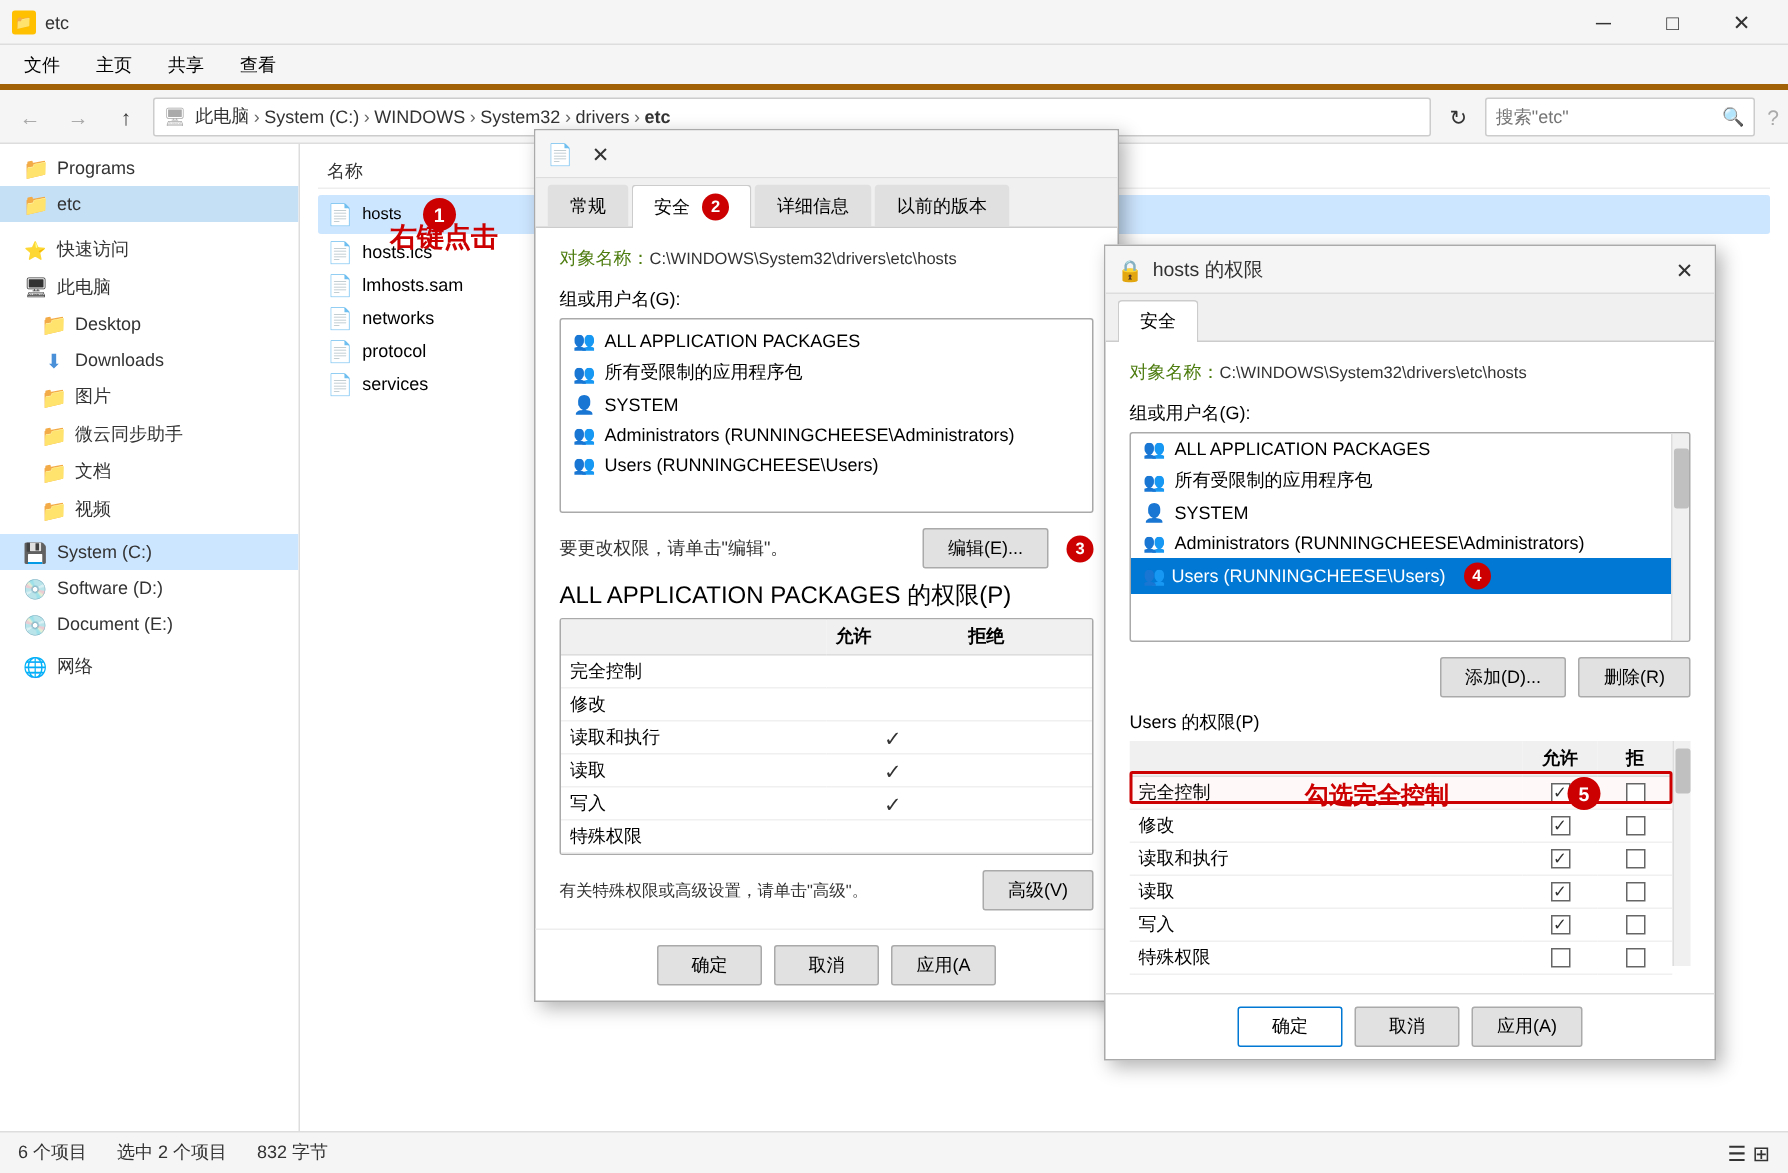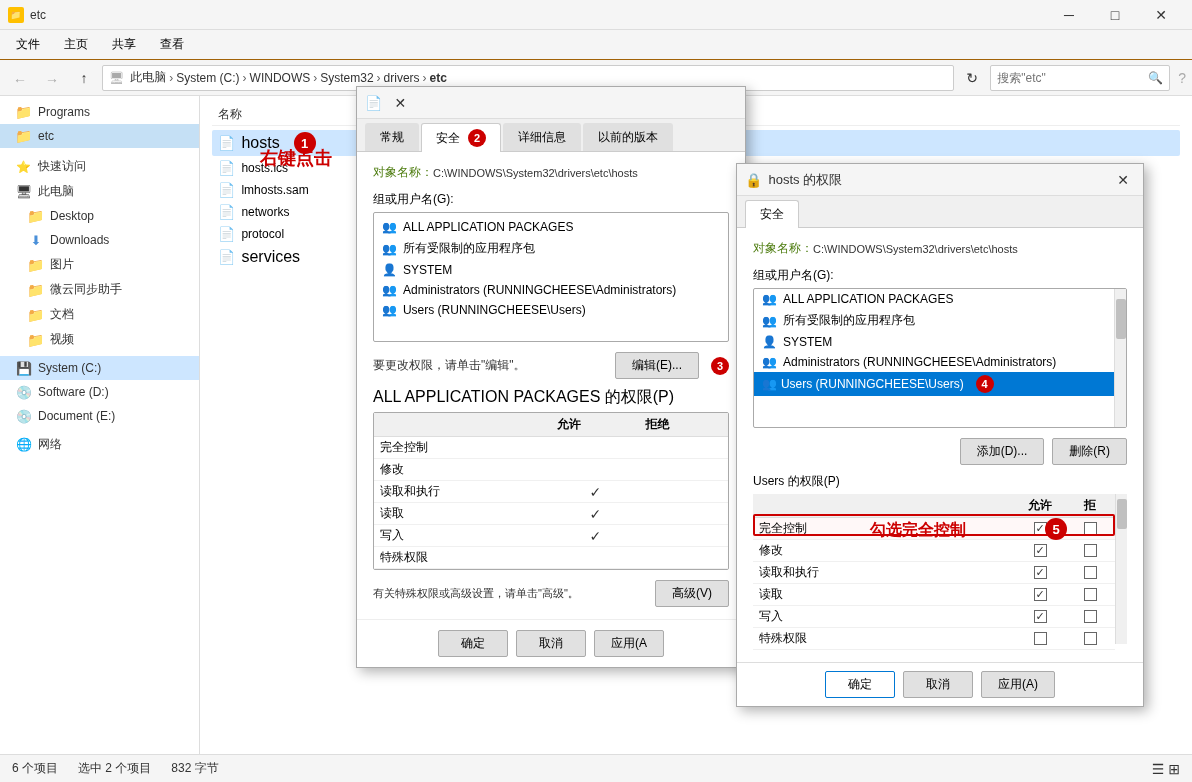--- a/index.html
+++ b/index.html
@@ -20,21 +20,21 @@
     .title-bar-buttons { display: flex; gap: 0; }
     .tb-btn { width: 46px; height: 30px; display: flex; align-items: center; justify-content: center; font-size: 14px; cursor: pointer; color: #333; }
 
     
     .menu-bar {
       height: 30px;
       background: #f5f5f5;
       display: flex;
       align-items: center;
       padding: 0 4px;
-      border-bottom: 1px solid #a16207;
+      border-bottom: 4px solid #a16207;
     }
     .menu-item { padding: 4px 12px; font-size: 12px; cursor: pointer; border-radius: 2px; }
 
     
     .toolbar {
       height: 36px;
       background: #f5f5f5;
       display: flex;
       align-items: center;
       padding: 0 6px;
@@ -398,42 +398,42 @@
       <div style="display:flex; padding:2px 6px; border-bottom:1px solid #eee; margin-bottom:2px;">
         <span style="font-size:12px; color:#333; font-weight:500;">名称</span>
       </div>
 
       <div style="position:absolute; top:50px; left:60px; z-index:5; pointer-events:none;">
         <span class="annotation-text">右键点击</span>
       </div>
 
       <div class="file-item-row selected" style="position:relative;">
         <span style="font-size:14px;">📄</span>
-        <span style="font-size:16px;text-align:center;">hosts</span>
+        <span style="font-size:11px;text-align:center;">hosts</span>
         <span class="step-circle" style="margin-left:8px;">1</span>
       </div>
       <div class="file-item-row">
         <span style="font-size:14px;">📄</span>
         <span style="font-size:12px;">hosts.ics</span>
       </div>
       <div class="file-item-row">
         <span style="font-size:14px;">📄</span>
         <span style="font-size:12px;">lmhosts.sam</span>
       </div>
       <div class="file-item-row">
         <span style="font-size:14px;">📄</span>
         <span style="font-size:12px;">networks</span>
       </div>
       <div class="file-item-row">
         <span style="font-size:14px;">📄</span>
         <span style="font-size:12px;">protocol</span>
       </div>
       <div class="file-item-row">
         <span style="font-size:14px;">📄</span>
-        <span style="font-size:16px;">services</span>
+        <span style="font-size:12px;">services</span>
       </div>
     </div>
   </div>
 
   <div class="status-bar">
     <span>6 个项目</span>
     <span>选中 2 个项目</span>
     <span>832 字节</span>
     <div style="margin-left:auto; display:flex; gap:4px;">
       <span style="font-size:14px; cursor:pointer;">☰</span>

